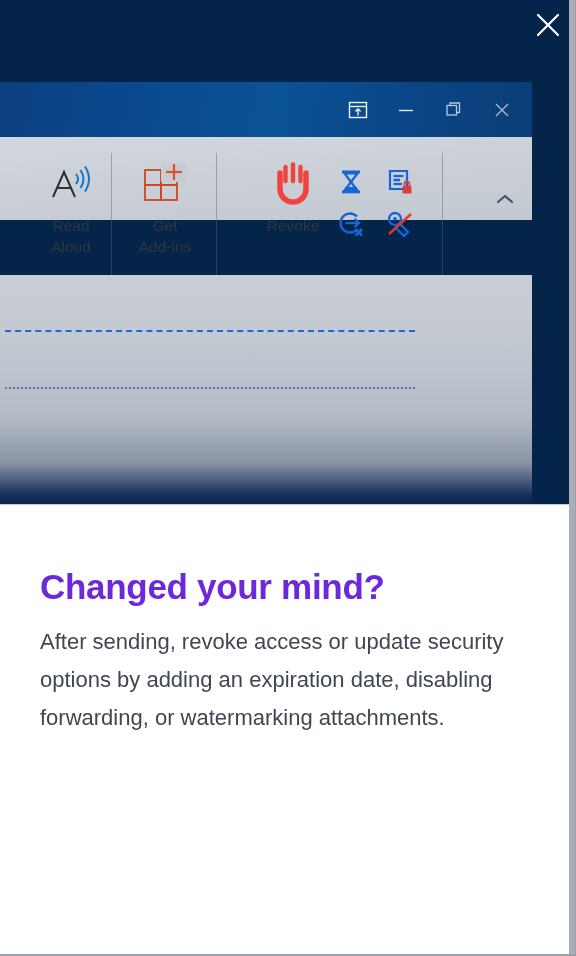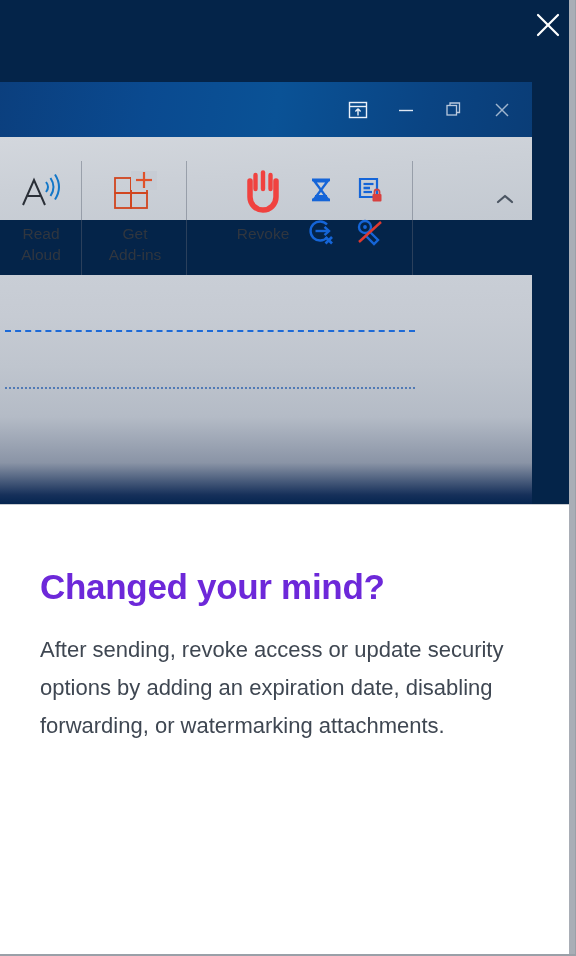--- a/index.html
+++ b/index.html
@@ -69,21 +69,21 @@
   }
 
   
   #win-body {
     position:absolute; left:0; top:193px; width:532px; height:229px;
     background:linear-gradient(180deg,#c9ced6 0%,#c6cbd3 18%,#bfc5ce 40%,#b4bbc6 62%,#8a94a6 82%,#16305a 96%,#052550 100%);
   }
 
   
   .rgroup {
-    position:absolute; top:16px; height:168px;
+    position:absolute; top:8px; height:168px;margin-left:30px;
   }
   .rgroup .sep {
     position:absolute; right:0; top:8px;
     width:1px; height:144px;
     background:rgba(90,100,115,.45);
   }
   .glabel {
     position:absolute; bottom:6px; left:0; width:100%;
     text-align:center;
     font-size:14px; color:#39414d; letter-spacing:.1px;
@@ -148,21 +148,21 @@
     width:575px; height:450px;
     background:#ffffff;
     border-top:1px solid #c9ccd1;
   }
   #card-inner { padding:62px 40px 0 40px; }
   #headline {
     font-size:35px; font-weight:bold; color:#6d28d9;
     letter-spacing:-.3px; line-height:40px;
   }
   #bodytext {
-    margin-top:24px;
+    margin-top:16px;
     font-size:22px; line-height:38px; color:#3f4752;
     max-width:490px;
   }
 </style>
 </head>
 <body>
 
 <div id="root">
 
   <div id="hero">

